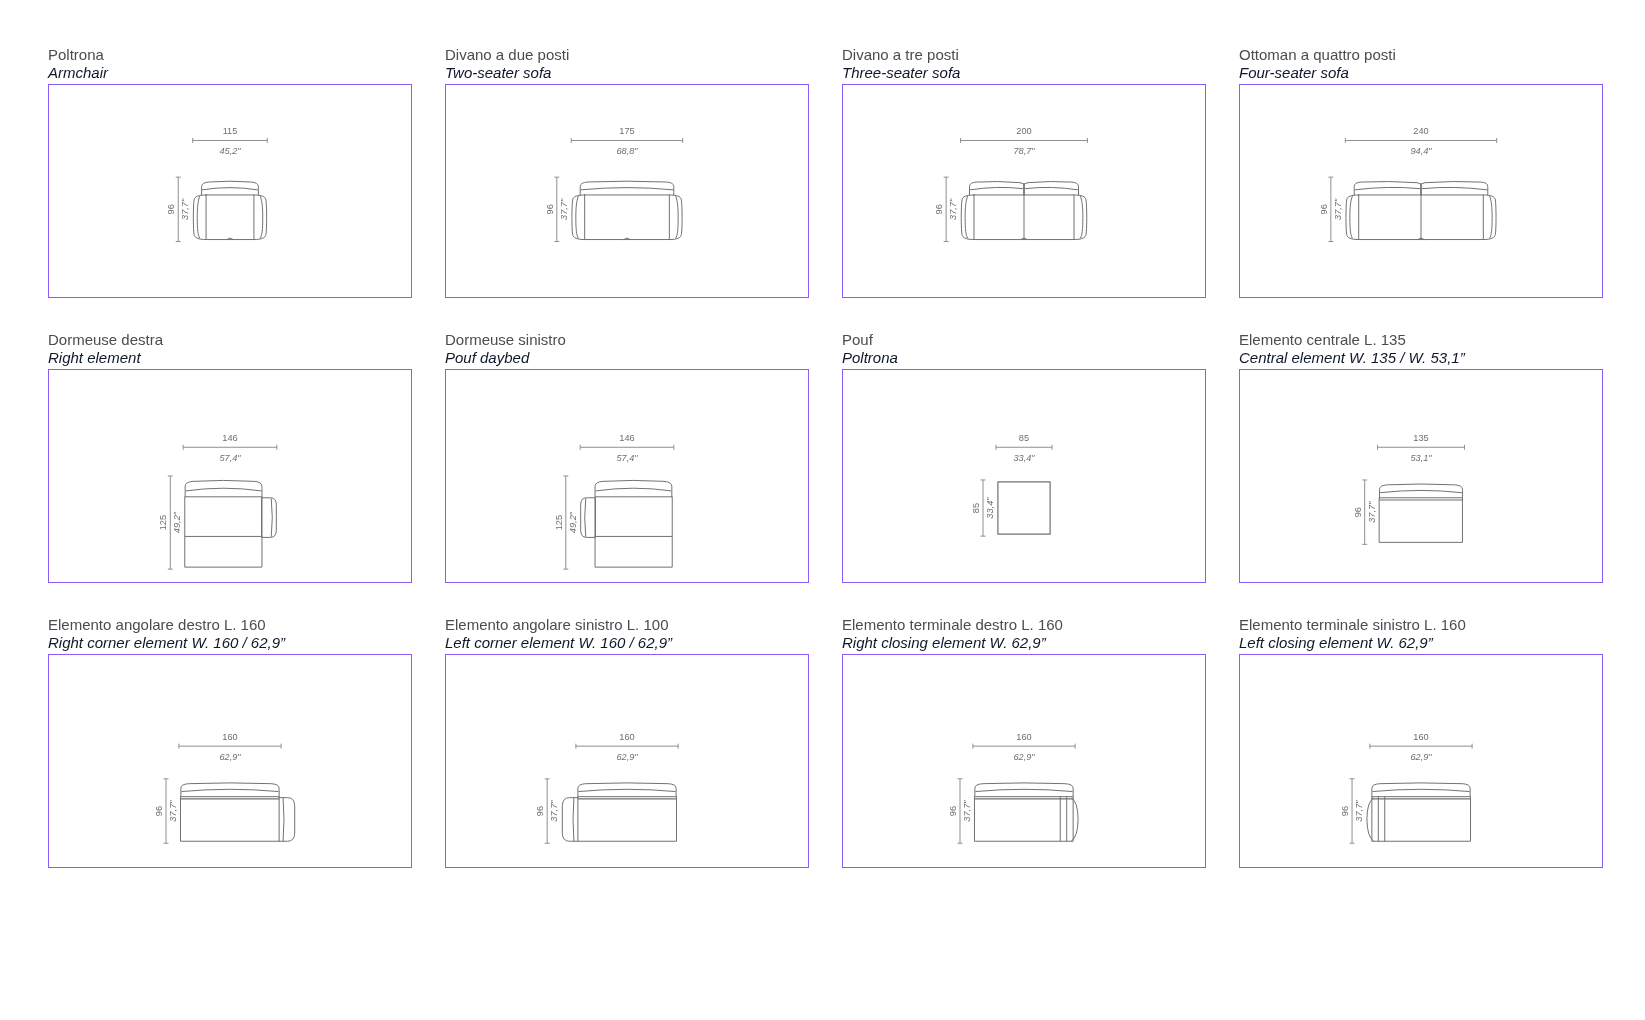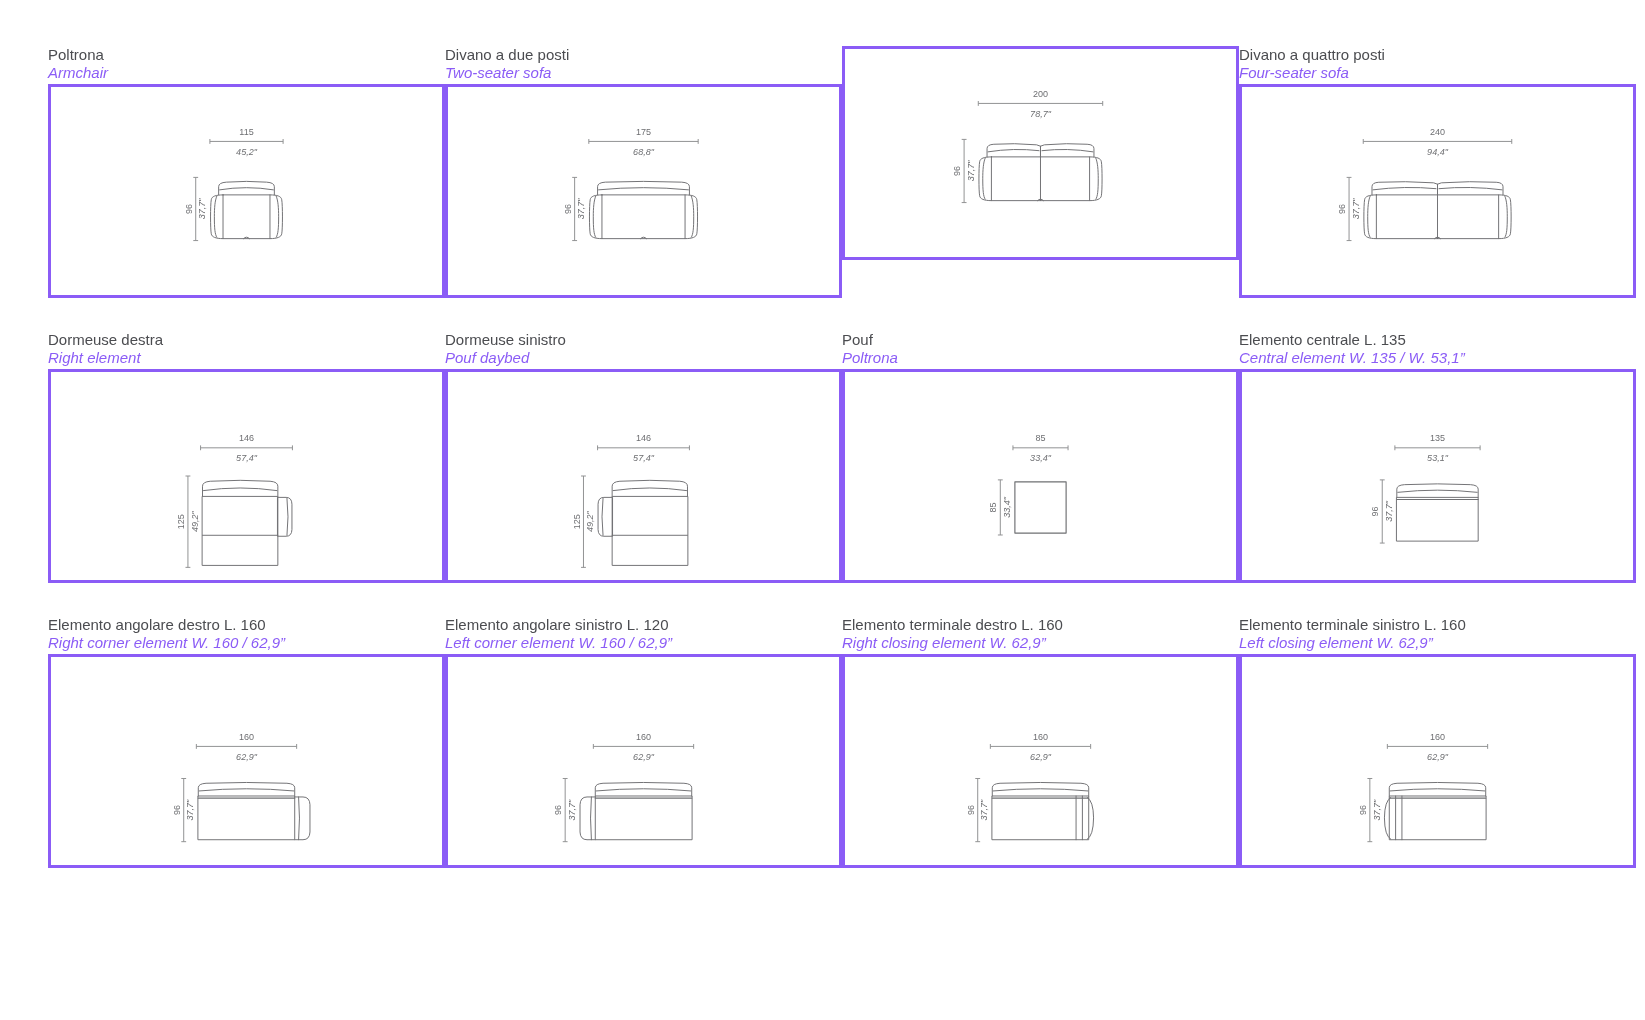--- a/index.html
+++ b/index.html
@@ -2,22 +2,22 @@
 <html><head>
 <meta charset="utf-8">
 <style>
   html,body{margin:0;padding:0;width:1645px;height:1020px;background:#ffffff;overflow:hidden;
     font-family:"Liberation Sans",sans-serif;}
   .sheet{position:absolute;left:48px;top:46px;display:grid;
     grid-template-columns:repeat(4,364px);column-gap:30px;row-gap:45px;gap:33px;}
   .cell{width:364px;}
   .titles{height:38px;}
   .t-it{font-size:15px;color:#4b4c50;line-height:1.22;white-space:nowrap;}
-  .t-en{font-size:15px;font-style:italic;color:#8b5cf6;line-height:1.22;white-space:nowrap;}
-  .box{width:397px;height:214px;border:3px solid #8b5cf6;box-sizing:border-box;}
+  .t-en{font-size:15px;font-style:italic;color:#0f172a;line-height:1.22;white-space:nowrap;}
+  .box{width:364px;height:214px;border:1px solid #8b5cf6;box-sizing:border-box;}
   .box svg{display:block;width:100%;height:100%;}
   .furn path{fill:none;stroke:#6f7073;stroke-width:1;stroke-linejoin:round;stroke-linecap:round;}
   .furn path.hv{stroke-width:1.2;}
   .dim line{stroke:#8e8f91;stroke-width:1;}
   text.cm{font-size:9.3px;fill:#6d6e71;}
   text.in{font-size:9.3px;font-style:italic;fill:#6d6e71;}
 </style>
 </head>
 <body>
 
@@ -87,20 +87,24 @@
               <path d="M7,16 V7.5 Q7,3.4000000000000004 15,2.9000000000000004 Q54.25,1.3000000000000007 93.5,2.9000000000000004 Q101.5,3.4000000000000004 101.5,7.5 V16"></path>
               <path d="M8,10.8 Q54.25,6.300000000000001 100.5,10.8"></path>
               <path d="M51.25,61 Q54.25,57.8 57.25,61"></path>
             </g>
           </g>
 </svg>
       </div>
   </div>
 
   <div class="cell">
+    <div class="titles">
+      <div class="t-it">Divano a tre posti</div>
+      <div class="t-en">Three-seater sofa</div>
+    </div>
     <div class="box">
         <svg viewBox="0 0 364 214">
   <g class="dim">
     <line x1="118" y1="56" x2="246" y2="56"></line>
     <line x1="118" y1="53.5" x2="118" y2="58.5"></line>
     <line x1="246" y1="53.5" x2="246" y2="58.5"></line>
     <line x1="103.4" y1="93" x2="103.4" y2="158"></line>
     <line x1="100.9" y1="93" x2="105.9" y2="93"></line>
     <line x1="100.9" y1="158" x2="105.9" y2="158"></line>
   </g>
@@ -122,21 +126,21 @@
               <path d="M62,5 V61"></path>
               <path d="M59,61 Q62,57.8 65,61"></path>
             </g>
           </g>
 </svg>
       </div>
   </div>
 
   <div class="cell">
     <div class="titles">
-      <div class="t-it">Divano a quattro posti</div>
+      <div class="t-it">Ottoman a quattro posti</div>
       <div class="t-en">Four-seater sofa</div>
     </div>
     <div class="box">
         <svg viewBox="0 0 364 214">
   <g class="dim">
     <line x1="105.6" y1="56" x2="258.4" y2="56"></line>
     <line x1="105.6" y1="53.5" x2="105.6" y2="58.5"></line>
     <line x1="258.4" y1="53.5" x2="258.4" y2="58.5"></line>
     <line x1="91" y1="93" x2="91" y2="158"></line>
     <line x1="88.5" y1="93" x2="93.5" y2="93"></line>
@@ -320,21 +324,21 @@
               <path d="M99.2,17 H107.7 Q114.60000000000001,17 114.9,25 L114.9,53 Q114.60000000000001,61 107.7,61 H99.2"></path>
               <path d="M103.2,17 Q105,38.5 103.2,61"></path>
             </g>
           </g>
 </svg>
       </div>
   </div>
 
   <div class="cell">
     <div class="titles">
-      <div class="t-it">Elemento angolare sinistro L. 120</div>
+      <div class="t-it">Elemento angolare sinistro L. 100</div>
       <div class="t-en">Left corner element W. 160 / 62,9”</div>
     </div>
     <div class="box">
         <svg viewBox="0 0 364 214">
   <g class="dim">
     <line x1="130.4" y1="92" x2="233.60000000000002" y2="92"></line>
     <line x1="130.4" y1="89.5" x2="130.4" y2="94.5"></line>
     <line x1="233.60000000000002" y1="89.5" x2="233.60000000000002" y2="94.5"></line>
     <line x1="101.40000000000002" y1="125" x2="101.40000000000002" y2="190"></line>
     <line x1="98.90000000000002" y1="125" x2="103.90000000000002" y2="125"></line>

